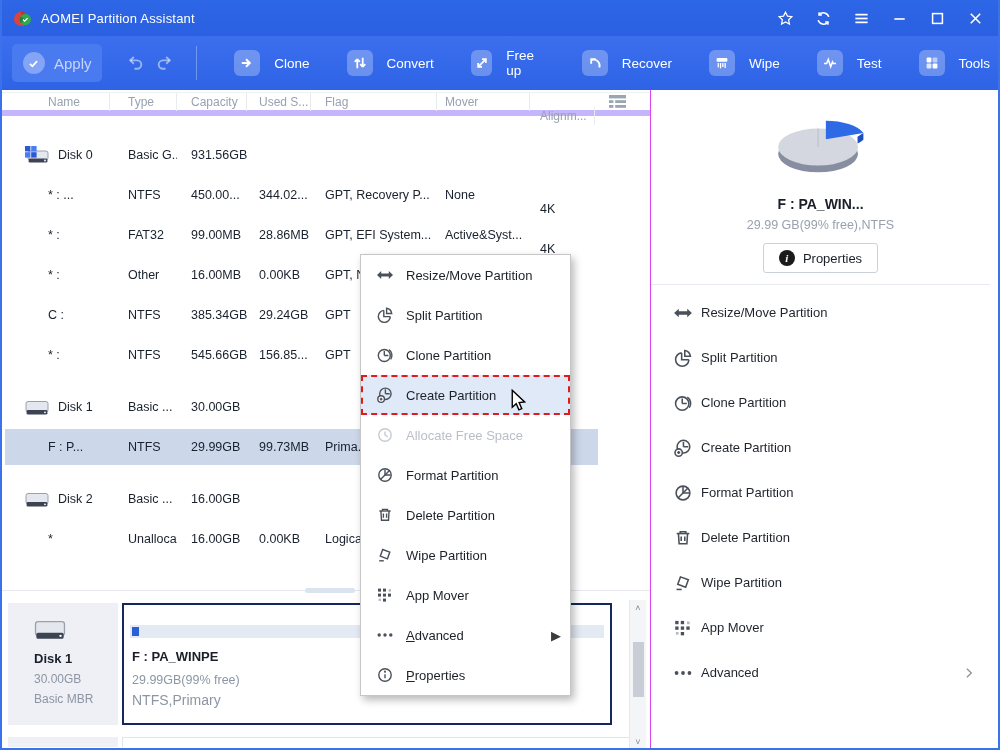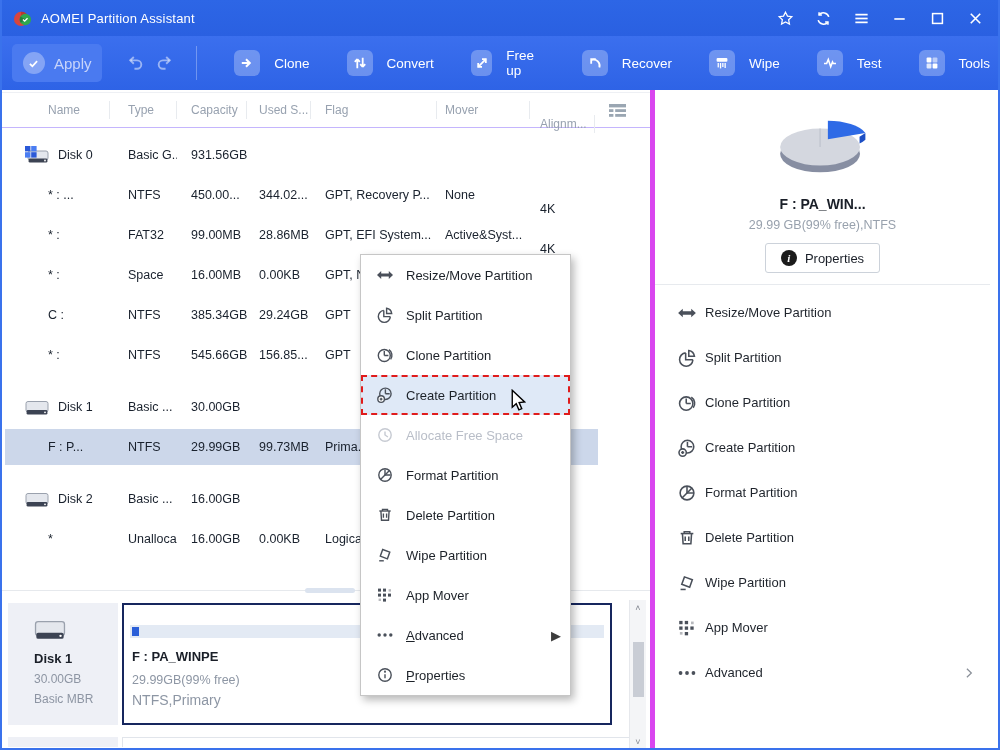--- a/index.html
+++ b/index.html
@@ -29,25 +29,25 @@
   .tool-sep { width:1px; height:34px; background:rgba(255,255,255,.3); margin:0 10px 0 22px; }
   .tool-btn { display:flex; align-items:center; gap:14px; padding:0 10px; margin-left:17px; }
   .tool-chip { width:26px; height:26px; border-radius:6px; background:rgba(255,255,255,.28);
     display:flex; align-items:center; justify-content:center; color:#fff; }
   .tool-chip svg { width:16px; height:16px; }
   .tool-lbl { color:#fff; font-size:13.5px; }
 
   
   .content { position:absolute; left:0; top:90px; width:1000px; height:660px; background:#fff; }
   .left { position:absolute; left:0; top:0; width:650px; height:660px; }
-  .right { position:absolute; left:650px; top:0; width:340px; height:660px; border-left:5px solid #d946ef; background:#fff; }
+  .right { position:absolute; left:650px; top:0; width:340px; height:660px; border-left:1px solid #d946ef; background:#fff; }
 
   
-  .thead { position:absolute; left:0; top:2px; width:650px; height:36px; display:flex; align-items:center;
-    border-bottom:1px solid #c4b5fd; border-top:1px solid #eef0f4; color:#98a2b0; font-size:12px; }
+  .thead { position:absolute; left:0; top:2px; width:650px; height:24px; display:flex; align-items:center;
+    border-bottom:6px solid #c4b5fd; border-top:1px solid #eef0f4; color:#98a2b0; font-size:12px; }
   .th { height:18px; line-height:18px; border-right:1px solid #e8ebef; white-space:nowrap; overflow:hidden; }
   .c { white-space:nowrap; overflow:hidden; }
   .w-n { width:110px; padding-left:48px; }
   .w-t { width:67px; padding-left:18px; }
   .w-c { width:70px; padding-left:14px; }
   .w-u { width:64px; padding-left:12px; }
   .w-f { width:126px; padding-left:14px; }
   .w-s { width:93px; padding-left:8px; }
   .w-a { width:65px; padding-left:10px;margin-top:28px; }
   .th-icon { margin-left:14px; color:#9aa6b2; display:flex; }
@@ -488,21 +488,21 @@
           <div class="c w-n">* :</div>
           <div class="c w-t">FAT32</div>
           <div class="c w-c">99.00MB</div>
           <div class="c w-u">28.86MB</div>
           <div class="c w-f">GPT, EFI System...</div>
           <div class="c w-s">Active&amp;Syst...</div>
           <div class="c w-a">4K</div>
         </div>
         <div class="trow">
           <div class="c w-n">* :</div>
-          <div class="c w-t">Space</div>
+          <div class="c w-t">Other</div>
           <div class="c w-c">16.00MB</div>
           <div class="c w-u">0.00KB</div>
           <div class="c w-f">GPT, N...</div>
         </div>
         <div class="trow">
           <div class="c w-n">C :</div>
           <div class="c w-t">NTFS</div>
           <div class="c w-c">385.34GB</div>
           <div class="c w-u">29.24GB</div>
           <div class="c w-f">GPT</div>

